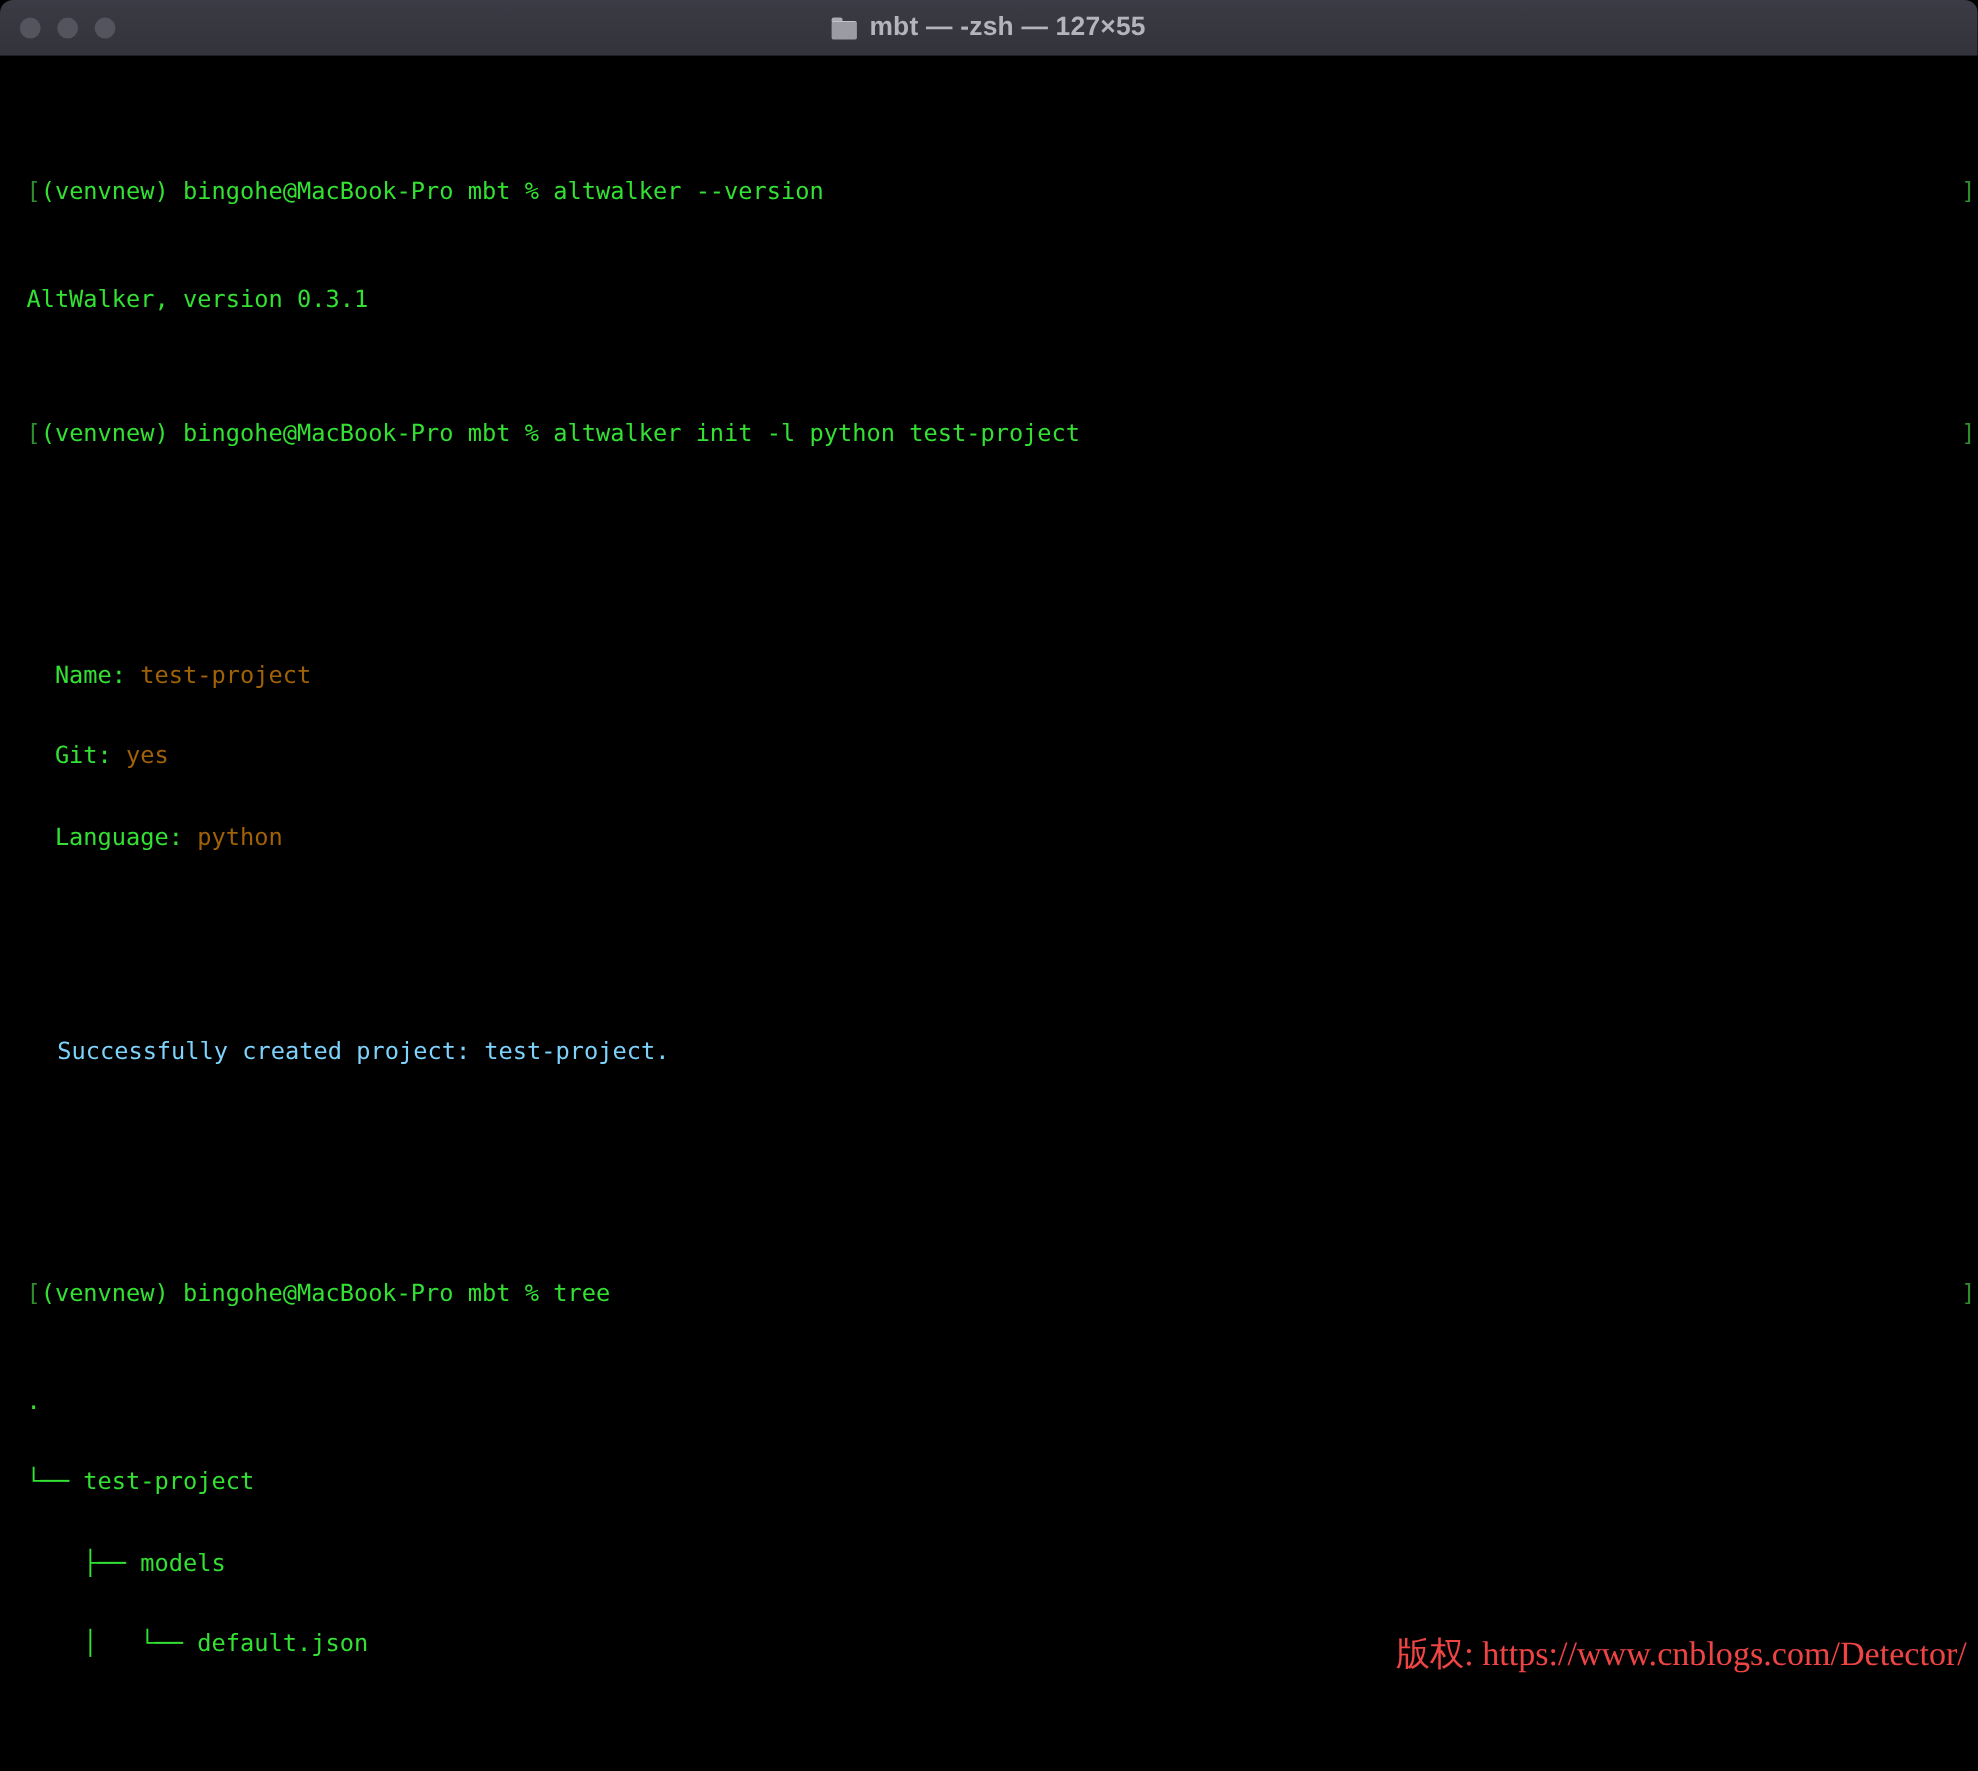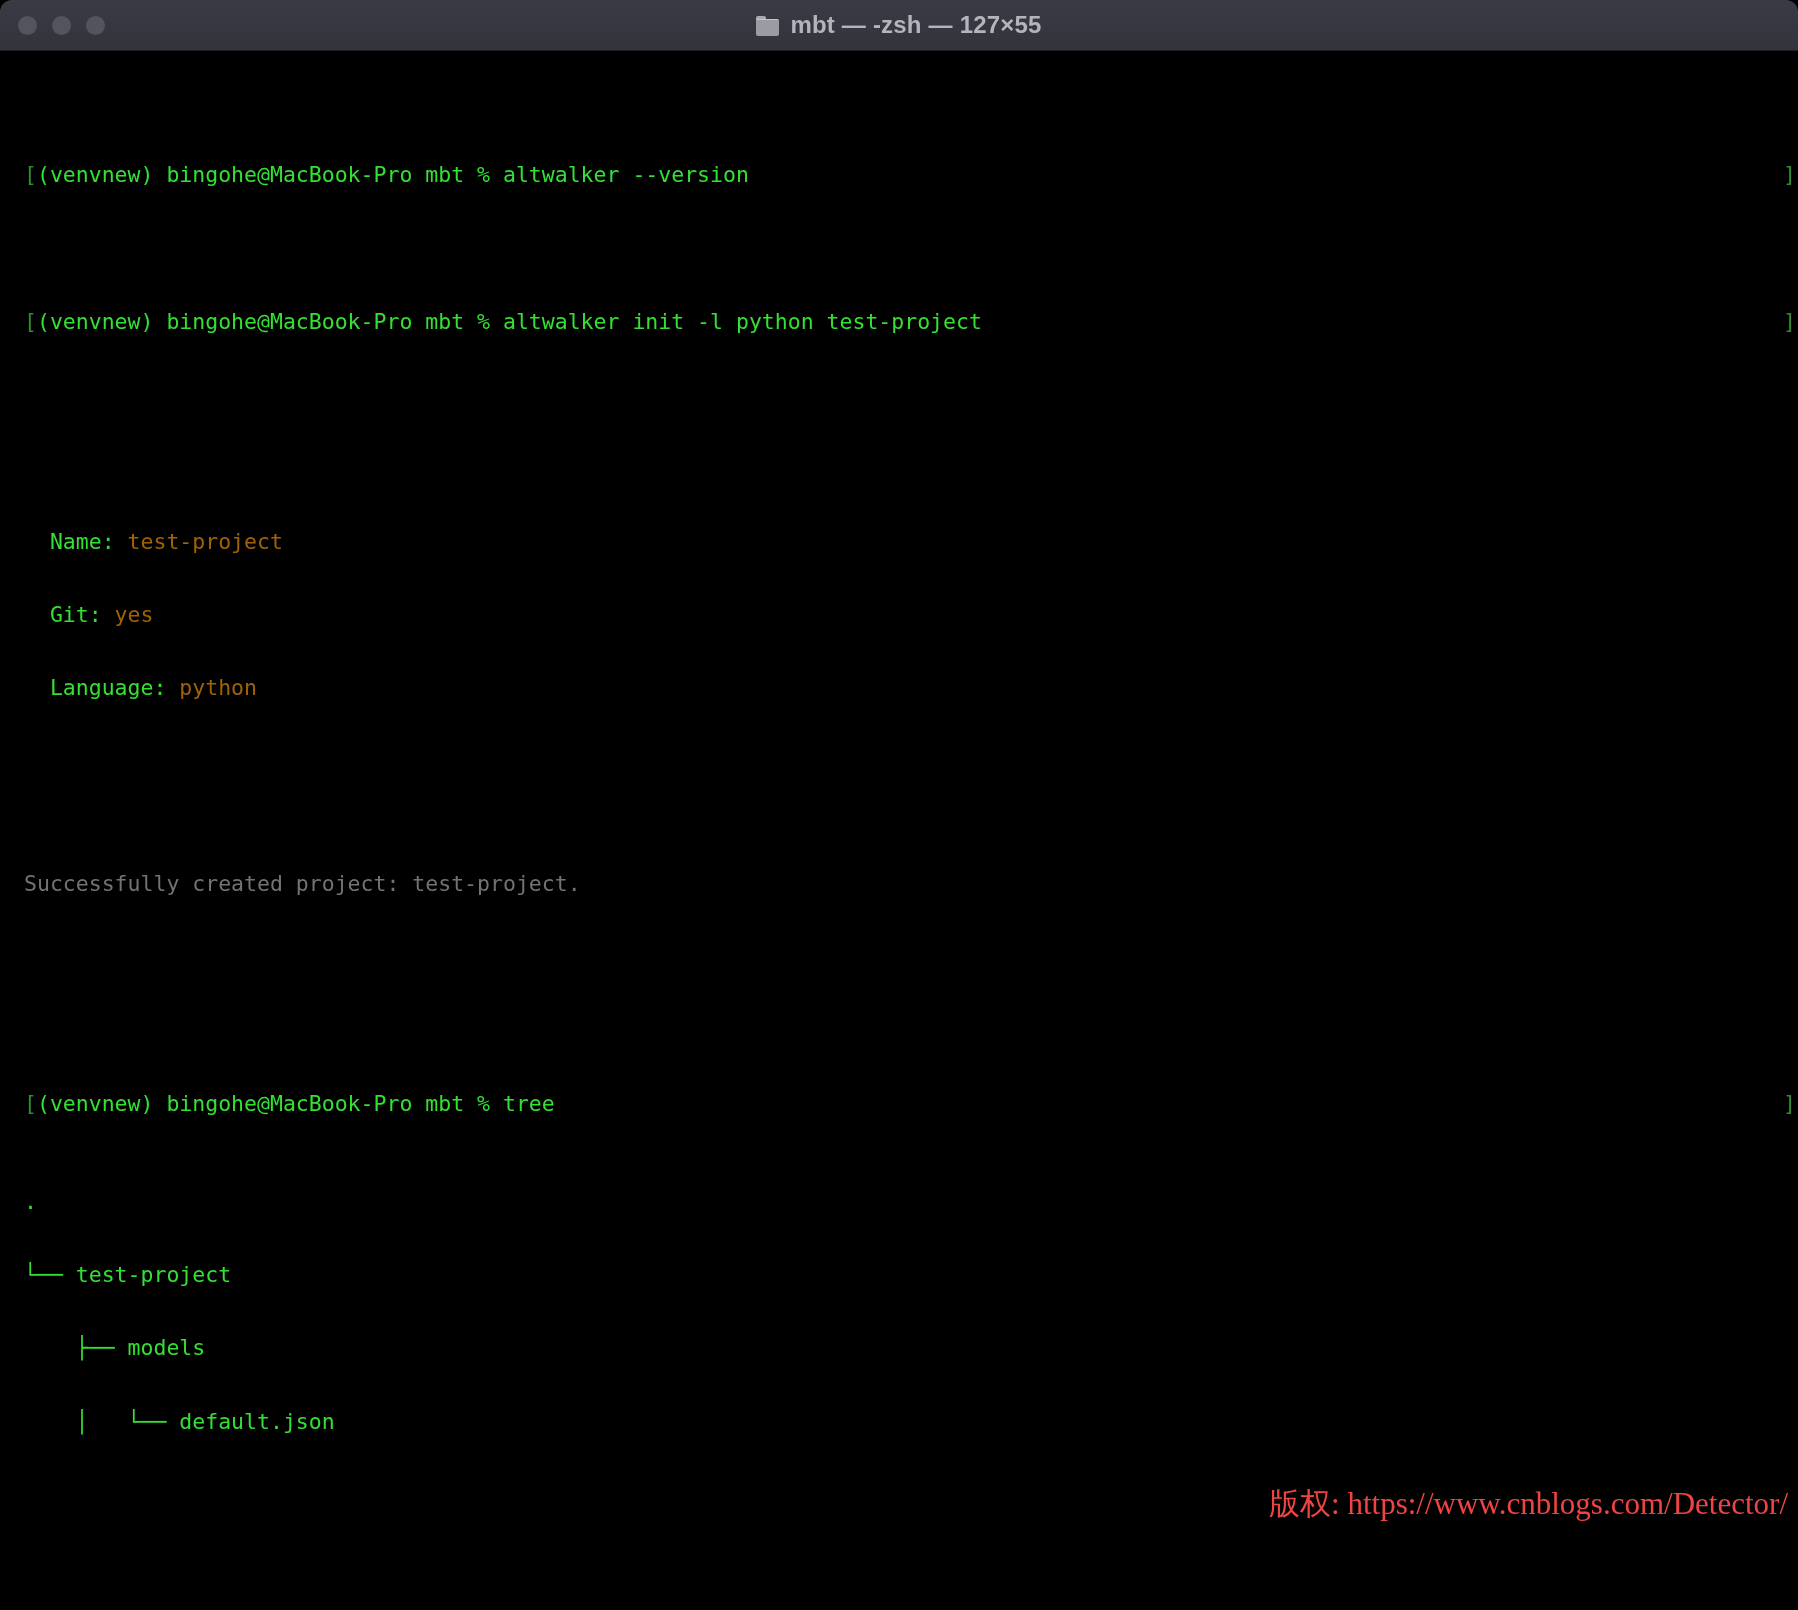--- a/index.html
+++ b/index.html
@@ -98,21 +98,21 @@
   }
   .line {
     white-space: pre;
     padding-left: 24px;
     height: 24.45px;
   }
   .line.blank { color: transparent; }
 
   
   .grn      { color: #33e033; }
-  .grn-dim  { color: #737373; }
+  .grn-dim  { color: #7dd3fc; margin-left: 28px; }
   .olive    { color: #a16207; }
   .brkt     { color: #2f8c2f; }
 
   
   .eol-marker {
     position: absolute;
     right: 2px;
     color: #2f8c2f;
     font-size: 21.5px;
   }
@@ -146,20 +146,21 @@
       </span>
       <span>mbt — -zsh — 127×55</span>
     </div>
   </div>
 
   <div id="terminal">
 
     
     <div class="line"><span class="brkt">[</span><span class="grn">(venvnew) bingohe@MacBook-Pro mbt % </span><span class="grn">altwalker --version</span><span class="eol-marker">]</span></div>
 
+    <div class="line"><span class="grn">AltWalker, version 0.3.1</span></div>
 
     
     <div class="line"><span class="brkt">[</span><span class="grn">(venvnew) bingohe@MacBook-Pro mbt % </span><span class="grn">altwalker init -l python test-project</span><span class="eol-marker">]</span></div>
 
 
     <div class="line blank"> </div>
 
     <div class="line"><span class="grn">  Name: </span><span class="olive">test-project</span></div>
     <div class="line"><span class="grn">  Git: </span><span class="olive">yes</span></div>
     <div class="line"><span class="grn">  Language: </span><span class="olive">python</span></div>

